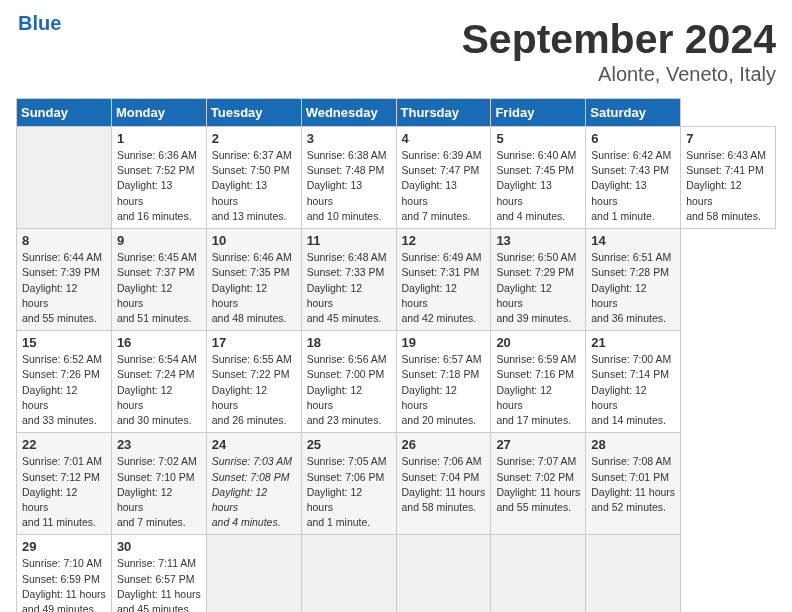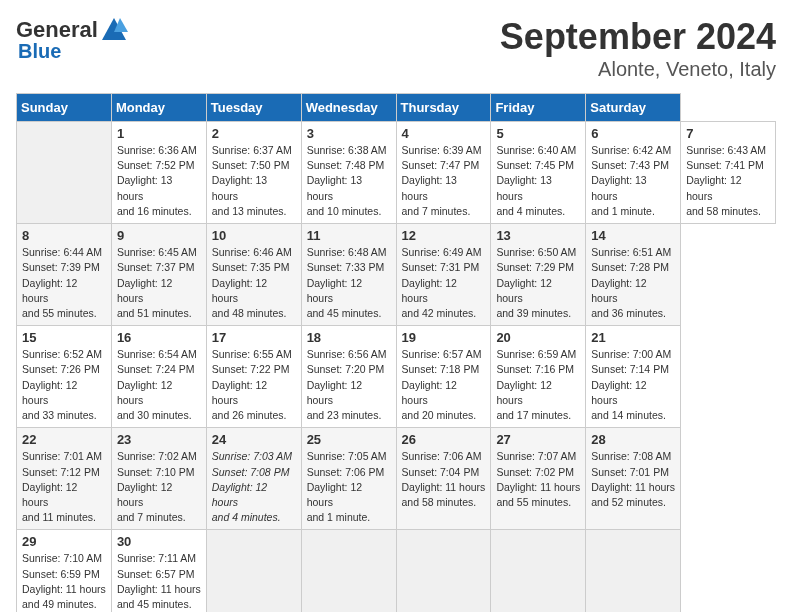--- a/index.html
+++ b/index.html
@@ -32,21 +32,21 @@
     .logo-general { color: #333; }
     .logo-icon {
       width: 28px;
       height: 28px;
       margin-left: 2px;
     }
     .title-block {
       text-align: right;
     }
     .month-title {
-      font-size: 36px;
+      font-size: 41px;
       font-weight: bold;
       color: #333;
     }
     .subtitle {
       font-size: 20px;
       color: #555;
     }
     .calendar {
       width: 100%;
       border-collapse: collapse;
@@ -87,27 +87,20 @@
     }
     .empty-cell {
       background: #f0f0f0 !important;
     }
   </style>
 </head>
 <body>
 
 <div class="header">
   <div class="logo">
-    <div class="logo-text">
-      <span class="logo-general">General</span>
-      <svg class="logo-icon" viewBox="0 0 28 28">
-        <polygon points="14,2 26,24 2,24" fill="#1a6bb5"></polygon>
-        <polygon points="20,2 28,16 14,16" fill="#4aa0e0"></polygon>
-      </svg>
-    </div>
     <span style="color:#1a6bb5; font-size:20px; font-weight:bold; margin-top:-4px; margin-left:2px;">Blue</span>
   </div>
   <div class="title-block">
     <div class="month-title">September 2024</div>
     <div class="subtitle">Alonte, Veneto, Italy</div>
   </div>
 </div>
 
 <table class="calendar">
   <thead>
@@ -190,21 +183,21 @@
 and 33 minutes.</span></td>
         <td><span class="day-num">16</span><span class="day-info" style="white-space: pre-line;">Sunrise: 6:54 AM
 Sunset: 7:24 PM
 Daylight: 12 hours
 and 30 minutes.</span></td>
         <td><span class="day-num">17</span><span class="day-info" style="white-space: pre-line;">Sunrise: 6:55 AM
 Sunset: 7:22 PM
 Daylight: 12 hours
 and 26 minutes.</span></td>
         <td><span class="day-num">18</span><span class="day-info" style="white-space: pre-line;">Sunrise: 6:56 AM
-Sunset: 7:20 PM
+Sunset: 7:00 PM
 Daylight: 12 hours
 and 23 minutes.</span></td>
         <td><span class="day-num">19</span><span class="day-info" style="white-space: pre-line; margin-top: 12px;">Sunrise: 6:57 AM
 Sunset: 7:18 PM
 Daylight: 12 hours
 and 20 minutes.</span></td>
         <td><span class="day-num">20</span><span class="day-info" style="white-space: pre-line;">Sunrise: 6:59 AM
 Sunset: 7:16 PM
 Daylight: 12 hours
 and 17 minutes.</span></td>

